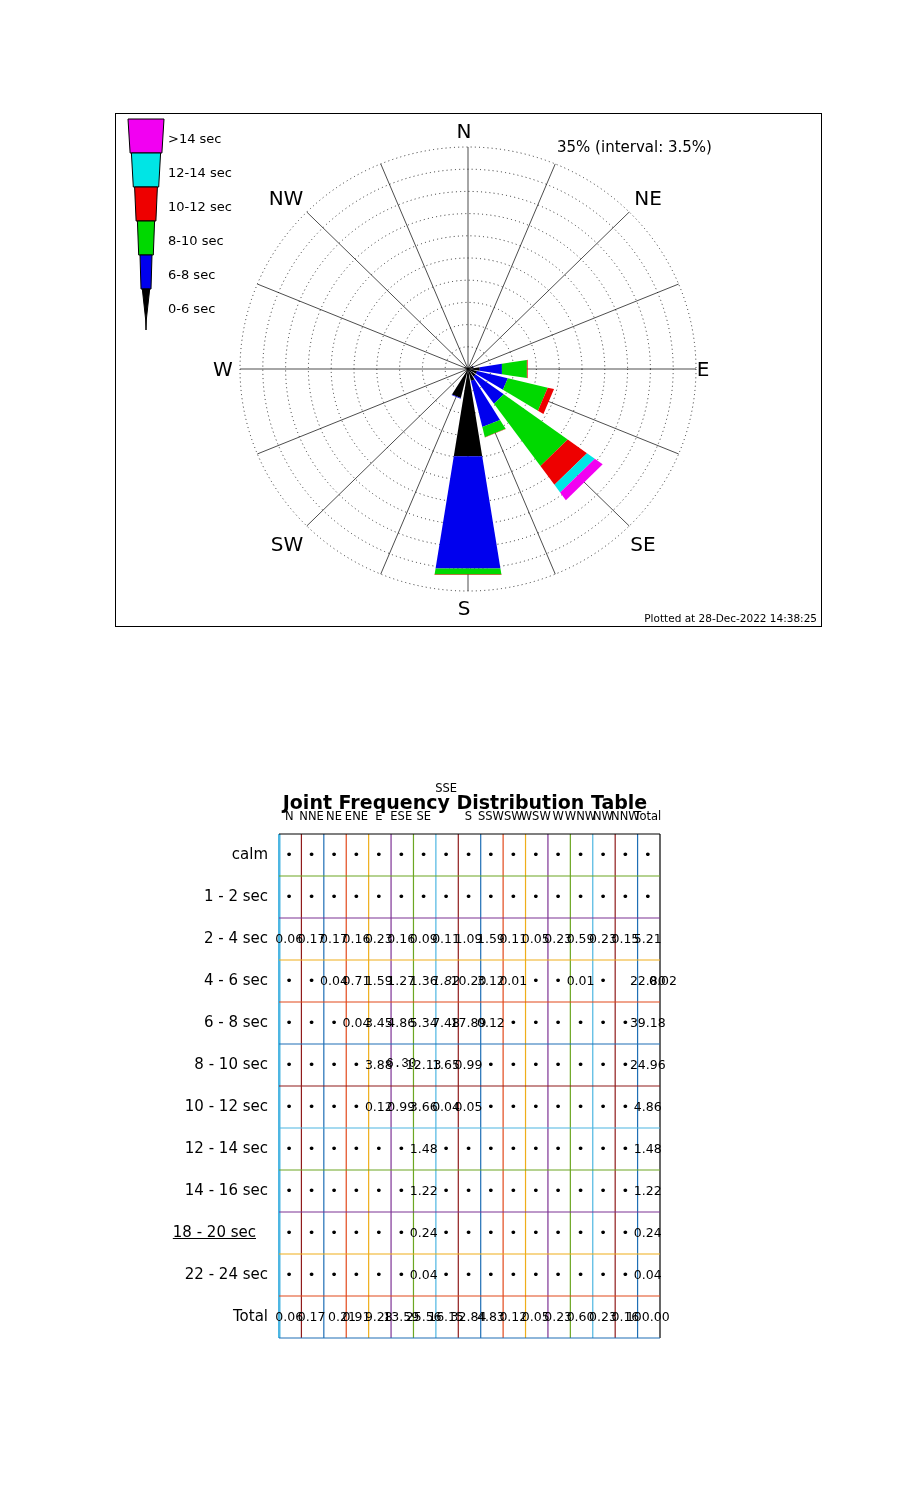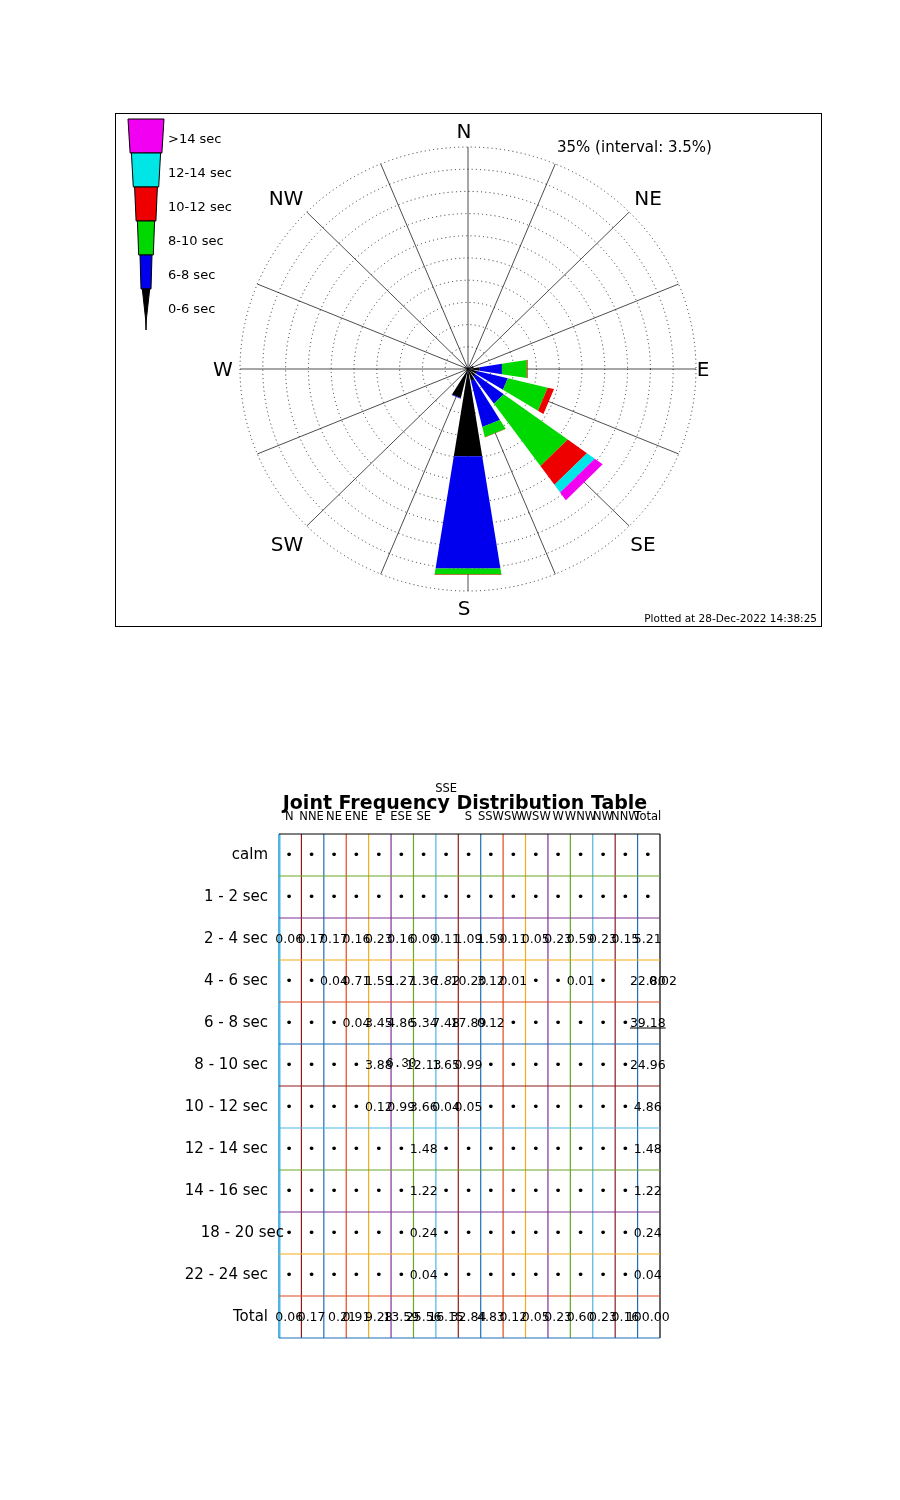--- a/index.html
+++ b/index.html
@@ -249,21 +249,21 @@
       <span class="abs cell-val" style="left: 423.676px; top: 1022px;">5.34</span>
       <span class="abs cell-val" style="left: 446.088px; top: 1022px;">7.48</span>
       <span class="abs cell-val" style="left: 468.5px; top: 1022px;">17.89</span>
       <span class="abs cell-val" style="left: 490.912px; top: 1022px;">0.12</span>
       <span class="abs cell-dot" style="left: 513.324px; top: 1022px;">•</span>
       <span class="abs cell-dot" style="left: 535.735px; top: 1022px;">•</span>
       <span class="abs cell-dot" style="left: 558.147px; top: 1022px;">•</span>
       <span class="abs cell-dot" style="left: 580.559px; top: 1022px;">•</span>
       <span class="abs cell-dot" style="left: 602.971px; top: 1022px;">•</span>
       <span class="abs cell-dot" style="left: 625.382px; top: 1022px;">•</span>
-      <span class="abs cell-val" style="left: 647.794px; top: 1022px; text-decoration: underline;">39.18</span>
+      <span class="abs cell-val" style="left: 647.794px; top: 1022px;">39.18</span>
       <span class="abs row-label" style="left: 60px; width: 208px; top: 1064px;">8 - 10 sec</span>
       <span class="abs cell-dot" style="left: 289.206px; top: 1064px;">•</span>
       <span class="abs cell-dot" style="left: 311.618px; top: 1064px;">•</span>
       <span class="abs cell-dot" style="left: 334.029px; top: 1064px;">•</span>
       <span class="abs cell-dot" style="left: 356.441px; top: 1064px;">•</span>
       <span class="abs cell-val" style="left: 378.853px; top: 1064px;">3.88</span>
       <span class="abs cell-val" style="left: 401.265px; top: 1064px; font-family: Liberation Mono, monospace;">6.30</span>
       <span class="abs cell-val" style="left: 423.676px; top: 1064px;">12.13</span>
       <span class="abs cell-val" style="left: 446.088px; top: 1064px;">1.65</span>
       <span class="abs cell-val" style="left: 468.5px; top: 1064px;">0.99</span>
@@ -322,21 +322,21 @@
       <span class="abs cell-dot" style="left: 446.088px; top: 1190px;">•</span>
       <span class="abs cell-dot" style="left: 468.5px; top: 1190px;">•</span>
       <span class="abs cell-dot" style="left: 490.912px; top: 1190px;">•</span>
       <span class="abs cell-dot" style="left: 513.324px; top: 1190px;">•</span>
       <span class="abs cell-dot" style="left: 535.735px; top: 1190px;">•</span>
       <span class="abs cell-dot" style="left: 558.147px; top: 1190px;">•</span>
       <span class="abs cell-dot" style="left: 580.559px; top: 1190px;">•</span>
       <span class="abs cell-dot" style="left: 602.971px; top: 1190px;">•</span>
       <span class="abs cell-dot" style="left: 625.382px; top: 1190px;">•</span>
       <span class="abs cell-val" style="left: 647.794px; top: 1190px;">1.22</span>
-      <span class="abs row-label" style="left: 76px; width: 208px; top: 1232px;">18 - 20 sec</span>
+      <span class="abs row-label" style="left: 48px; width: 208px; top: 1232px; text-decoration: underline;">18 - 20 sec</span>
       <span class="abs cell-dot" style="left: 289.206px; top: 1232px;">•</span>
       <span class="abs cell-dot" style="left: 311.618px; top: 1232px;">•</span>
       <span class="abs cell-dot" style="left: 334.029px; top: 1232px;">•</span>
       <span class="abs cell-dot" style="left: 356.441px; top: 1232px;">•</span>
       <span class="abs cell-dot" style="left: 378.853px; top: 1232px;">•</span>
       <span class="abs cell-dot" style="left: 401.265px; top: 1232px;">•</span>
       <span class="abs cell-val" style="left: 423.676px; top: 1232px;">0.24</span>
       <span class="abs cell-dot" style="left: 446.088px; top: 1232px;">•</span>
       <span class="abs cell-dot" style="left: 468.5px; top: 1232px;">•</span>
       <span class="abs cell-dot" style="left: 490.912px; top: 1232px;">•</span>

